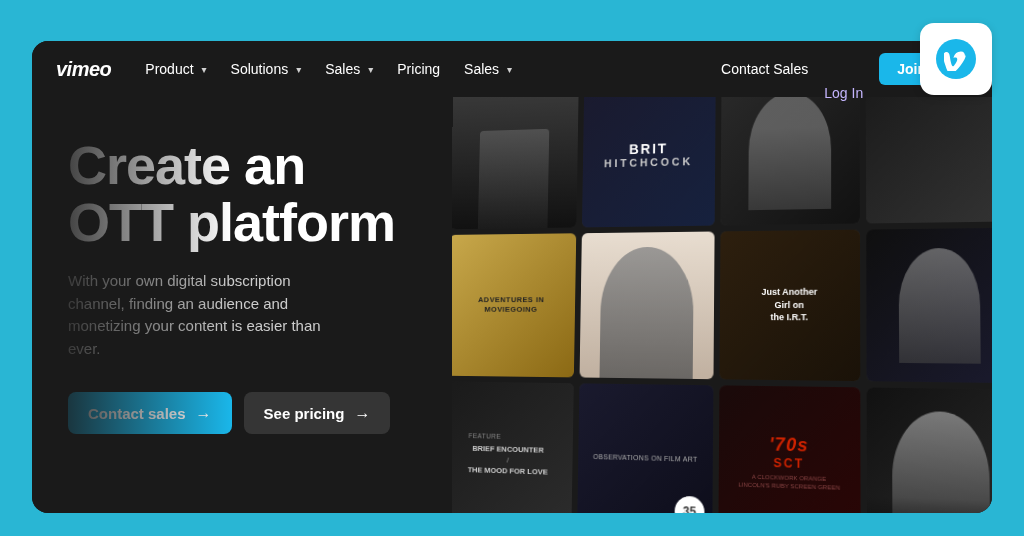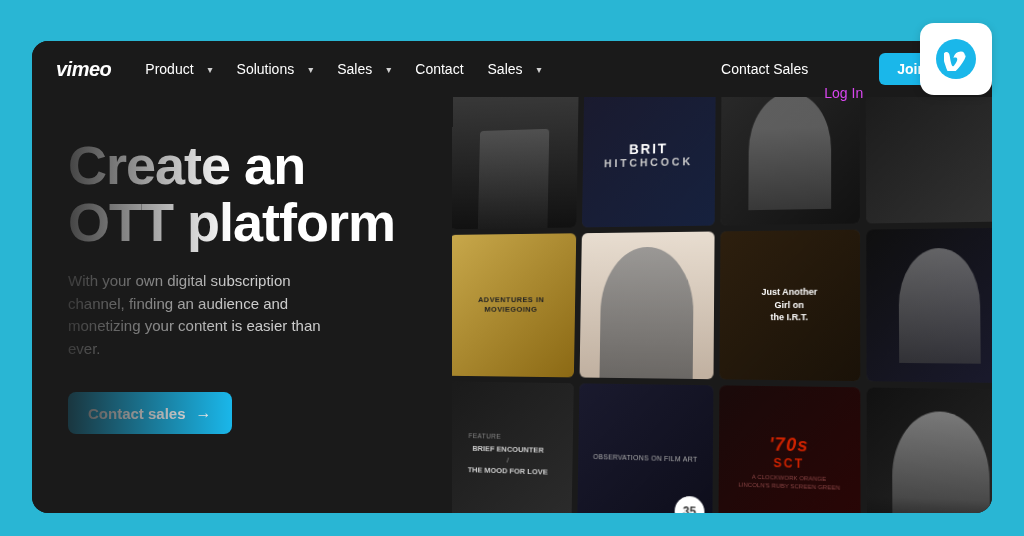--- a/index.html
+++ b/index.html
@@ -92,21 +92,21 @@
       align-items: center;
       gap: 4px;
       flex: 1;
     }
 
     .nav-item {
       color: #ffffff;
       font-size: 14px;
       display: flex;
       align-items: center;
-      gap: 14px;
+      gap: 8px;
       padding: 6px 10px;
       cursor: pointer;
       border-radius: 6px;
       white-space: nowrap;
     }
 
     .nav-chevron {
       font-size: 10px;
       opacity: 0.8;
     }
@@ -117,21 +117,21 @@
       gap: 16px;
     }
 
     .nav-contact {
       color: white;
       font-size: 14px;
       cursor: pointer;
     }
 
     .nav-login {
-      color: #d946ef;
+      color: #c4b5fd;
       font-size: 14px;
       cursor: pointer;
       margin-top: 47px;
     }
 
     .nav-join {
       background: #1ab7ea;
       color: white;
       font-size: 14px;
       font-weight: 600;
@@ -342,21 +342,21 @@
         </div>
         <div class="nav-item">
           <span>Solutions</span>
           <span class="nav-chevron">▾</span>
         </div>
         <div class="nav-item">
           <span>Sales</span>
           <span class="nav-chevron">▾</span>
         </div>
         <div class="nav-item">
-          <span>Contact</span>
+          <span>Pricing</span>
         </div>
         <div class="nav-item">
           <span>Sales</span>
           <span class="nav-chevron">▾</span>
         </div>
       </div>
       <div class="nav-right">
         <span class="nav-contact">Contact Sales</span>
         <span class="nav-login">Log In</span>
         <div class="nav-join">
@@ -369,20 +369,24 @@
     <div class="hero">
 
       <div class="hero-left">
         <h1 class="hero-title">Create an OTT platform</h1>
         <p class="hero-subtitle">With your own digital subscription channel, finding an audience and monetizing your content is easier than ever.</p>
         <div class="hero-buttons">
           <div class="btn-primary">
             <span>Contact sales</span>
             <span class="btn-arrow">→</span>
           </div>
+          <div class="btn-secondary">
+            <span>See pricing</span>
+            <span class="btn-arrow">→</span>
+          </div>
         </div>
       </div>
 
       <div class="gradient-overlay"></div>
 
       <div class="hero-right">
         <div class="video-grid">
 
           <div class="video-tile">
             <div class="video-tile-inner tile-1">

